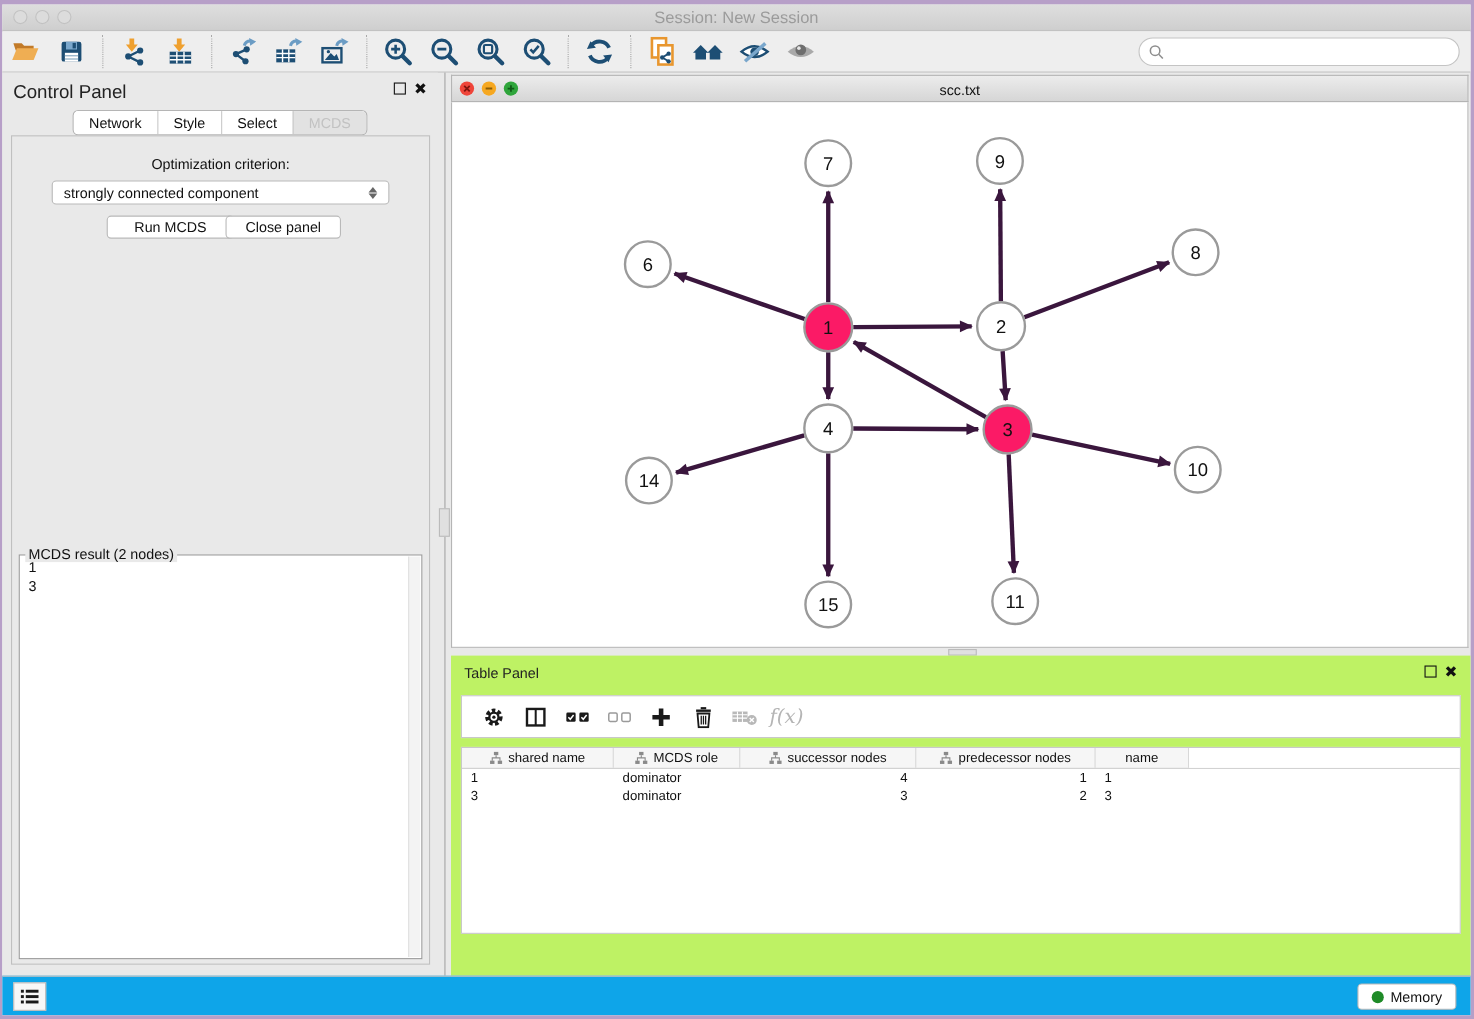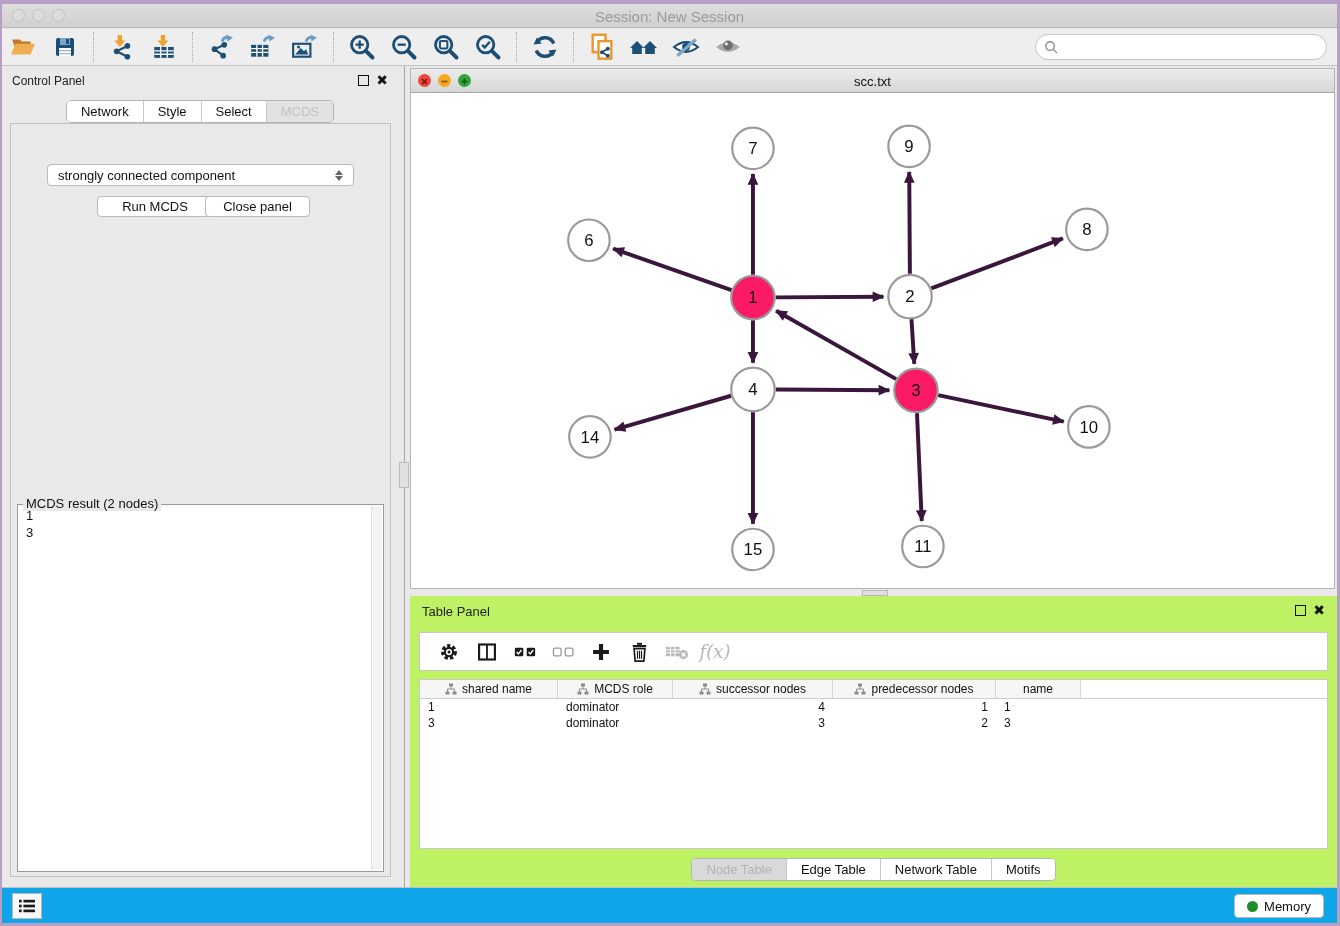--- a/index.html
+++ b/index.html
@@ -19,21 +19,21 @@
   #toolbar { position:absolute; top:25px; left:0; right:0; height:37px; background:#eeeeee;
     border-bottom:1px solid #c2c2c2; display:flex; align-items:center; }
   .tb-icon { width:30px; height:30px; margin:0 6px; display:flex; align-items:center; justify-content:center; }
   .tb-sep { width:1px; height:30px; margin:0 7px; border-left:1px dotted #a8a8a8; }
   #search-wrap { position:absolute; right:10px; top:5px; width:292px; height:26px;
     background:#fff; border:1px solid #c4c4c4; border-radius:13px; display:flex; align-items:center; padding-left:8px; }
   #search-input { border:none; outline:none; flex:1; font-size:13px; background:transparent; }
 
   
   #control-panel { position:absolute; top:62px; left:0; width:396px; bottom:36px; background:#e9e9e9; }
-  #cp-header { position:absolute; top:8px; left:10px; font-size:12px; color:#222; }
+  #cp-header { position:absolute; top:8px; left:10px; font-size:17px; color:#222; }
   .panel-btns { position:absolute; display:flex; gap:7px; }
   .float-glyph { width:11px; height:11px; border:1.6px solid #111; display:inline-block; }
   .close-glyph { font-size:14px; font-weight:bold; color:#111; line-height:11px; }
 
   .seg-tabs { display:flex; border:1px solid #b5b5b5; border-radius:5px; overflow:hidden; background:#fff; }
   .seg-tab { padding:3px 14px; font-size:13px; color:#111; background:#fff; border-left:1px solid #c9c9c9; white-space:nowrap; }
   .seg-tab:first-child { border-left:none; }
   .seg-tab.disabled-active { background:#e2e2e2; color:#c2c2c2; }
   #cp-tabs-wrap { position:absolute; top:34px; left:0; right:0; display:flex; justify-content:center; }
 
@@ -260,20 +260,21 @@
     <div id="cp-tabs-wrap">
           <div class="seg-tabs" id="cp-tabs">
             <div class="seg-tab">Network</div>
             <div class="seg-tab">Style</div>
             <div class="seg-tab">Select</div>
             <div class="seg-tab disabled-active">MCDS</div>
           </div>
         </div>
 
     <div id="cp-content">
+      <div id="opt-label">Optimization criterion:</div>
       <div id="opt-select">
         <span>strongly connected component</span>
         <span class="updown">
               <span class="tri-up"></span>
               <span class="tri-down"></span>
             </span>
       </div>
       <div class="mac-btn" style="left:86px; width:116px;">Run MCDS</div>
       <div class="mac-btn" style="left:194px; width:105px;">Close panel</div>
 
@@ -495,28 +496,20 @@
             <div class="tr-row">
               <div class="td-cell ta-l" style="width: 138px;">3</div>
               <div class="td-cell ta-l" style="width: 115px;">dominator</div>
               <div class="td-cell ta-r" style="width: 160px;">3</div>
               <div class="td-cell ta-r" style="width: 163px;">2</div>
               <div class="td-cell ta-l" style="width: 85px;">3</div>
             </div>
           </div>
     </div>
 
-    <div id="tp-tabs-wrap">
-          <div class="seg-tabs" id="tp-tabs">
-            <div class="seg-tab selected-gray">Node Table</div>
-            <div class="seg-tab">Edge Table</div>
-            <div class="seg-tab">Network Table</div>
-            <div class="seg-tab">Motifs</div>
-          </div>
-        </div>
   </div>
 
   <div id="statusbar">
     <div id="list-btn">
       <svg width="18" height="16" viewBox="0 0 20 18">
         <rect x="1" y="2" width="3" height="3" fill="#1a1a1a"></rect>
             <rect x="6" y="2" width="13" height="3" fill="#1a1a1a"></rect>
         <rect x="1" y="7.5" width="3" height="3" fill="#1a1a1a"></rect>
             <rect x="6" y="7.5" width="13" height="3" fill="#1a1a1a"></rect>
         <rect x="1" y="13" width="3" height="3" fill="#1a1a1a"></rect>

